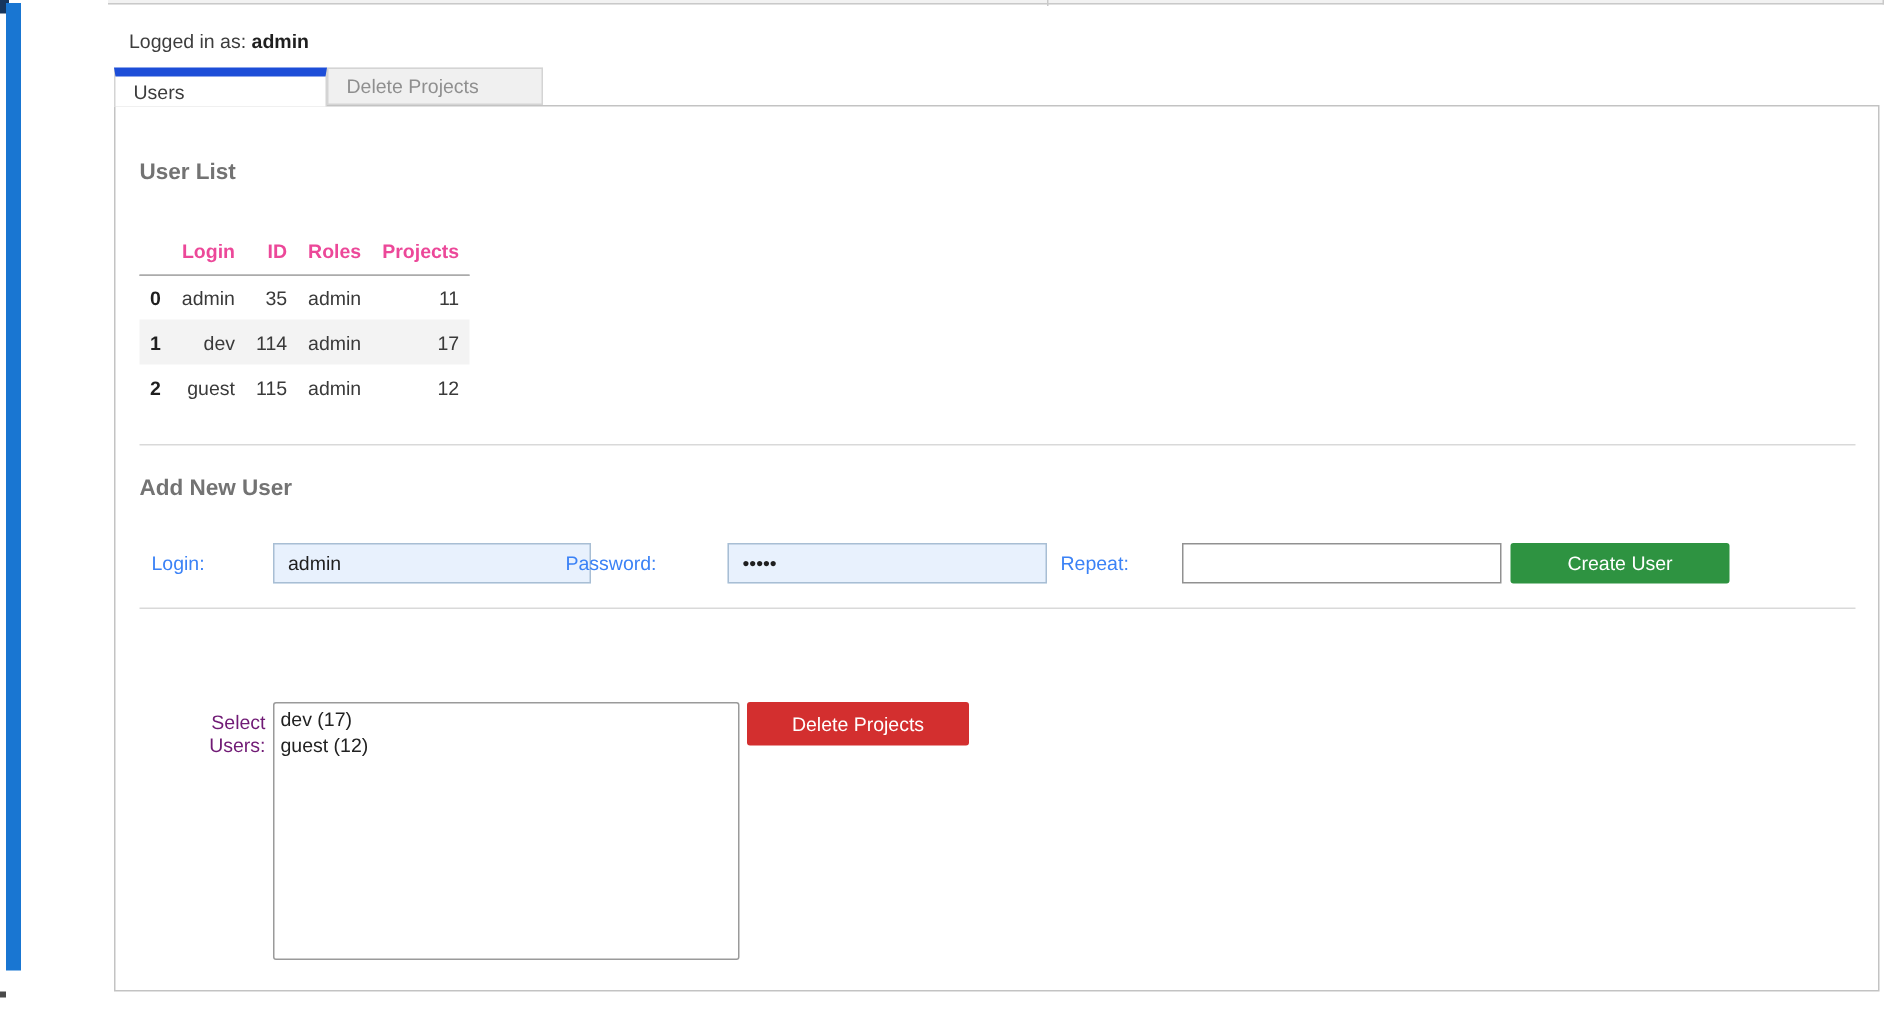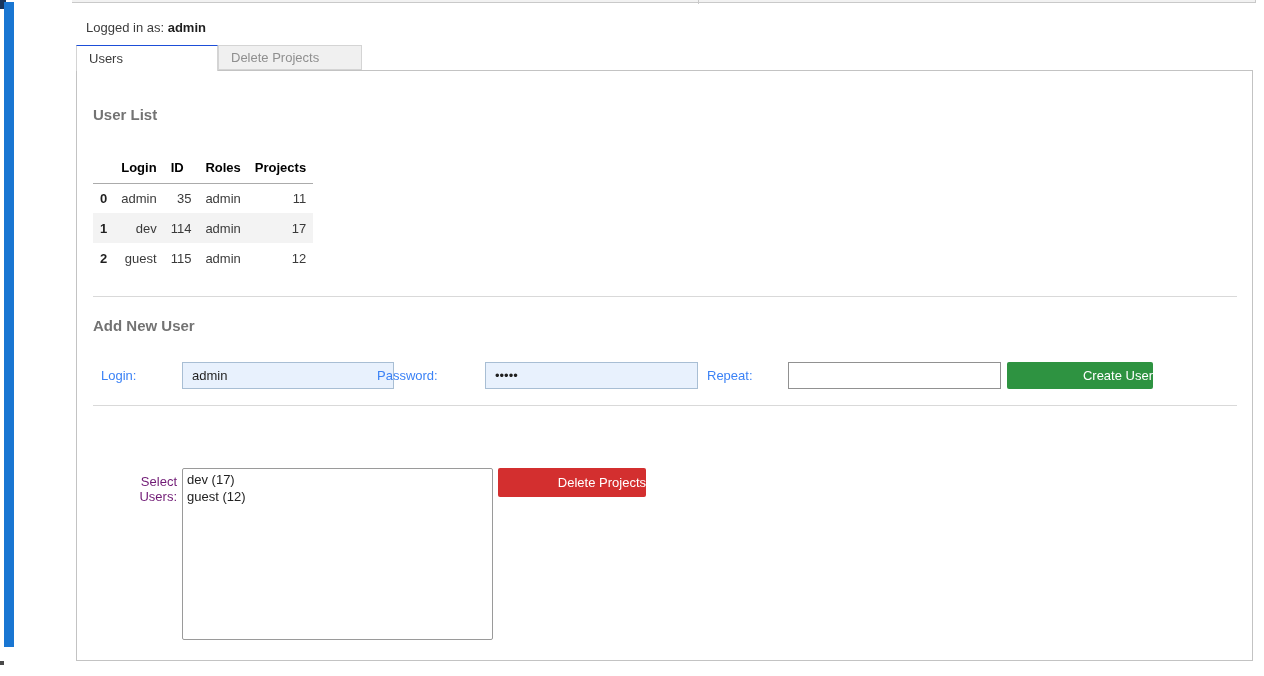--- a/index.html
+++ b/index.html
@@ -17,52 +17,52 @@
   .blue-bar { left:4px; top:2px; width:10px; height:645px; background:#1976d2; }
   .bottom-tick { left:0; top:661px; width:4px; height:4px; background:#4a4a4a; }
 
   .logged-in { left:86px; top:20px; font-size:13px; color:#3d3d3d; }
   .logged-in b { color:#1f1f1f; }
 
   
   .tabs { left:76px; top:45px; height:26px; display:flex; z-index:3; }
   .tab { height:25px; display:flex; align-items:center; padding:0 12px; font-size:13px; cursor:pointer; }
   .tab.active { width:142px; background:#ffffff; color:#3c3c3c;
-                border-top:1px solid #1d4ed8; border-left:1px solid #d4d4d4; border-right:1px solid #d4d4d4;
+                border-top:6px solid #1d4ed8; border-left:1px solid #d4d4d4; border-right:1px solid #d4d4d4;
                 height:26px; position:relative; z-index:4; }
   .tab.inactive { width:144px; background:#f0f0f0; color:#8f8f8f;
                   border:1px solid #d4d4d4; }
 
   
   .panel { left:76px; top:70px; width:1177px; height:591px; background:#fff;
            border:1px solid #c3c3c3; z-index:1; }
 
   .section-title { position:absolute; left:16px; font-size:15px; font-weight:bold; color:#737373; }
   .divider { position:absolute; left:16px; width:1144px; height:1px; background:#d9d9d9; }
 
   
   .user-table { position:absolute; left:16px; top:82px; border-collapse:collapse;
                 font-size:13px; color:#3a3a3a; }
-  .user-table th { font-weight:bold; color:#000000; text-align:left; padding:0 7px; height:30px; white-space:nowrap; }
+  .user-table th { font-weight:bold; color:#ec4899; text-align:right; padding:0 7px; height:30px; white-space:nowrap; }
   .user-table td { text-align:right; padding:0 7px; height:30px; white-space:nowrap; }
   .user-table thead tr { border-bottom:1px solid #ababab; }
   .user-table tr.striped { background:#f3f3f3; }
   .user-table .idx { font-weight:bold; text-align:left; color:#1f1f1f; }
   .c0 { min-width:21px; } .c1 { min-width:49px; } .c2 { min-width:32px; }
   .c3 { min-width:47px; } .c4 { min-width:64px; }
 
   
   .form-label { position:absolute; top:297px; text-align:left; color:#3b82f6; }
   .txt-input { position:absolute; top:291px; height:27px; width:212px; font-size:13px;
                font-family:"Liberation Sans", sans-serif; padding:0 9px; color:#1f1f1f;
                border:1px solid #919191; background:#fff; outline:none; }
   .autofill { background:#e8f1fd; border:1px solid #a8bed4; }
 
   .btn { position:absolute; border:none; border-radius:2px; color:#ffffff; font-size:13px;
-         font-family:"Liberation Sans", sans-serif; cursor:pointer; text-align:right; }
+         font-family:"Liberation Sans", sans-serif; cursor:pointer; text-align:center; }
   .btn-create { left:930px; top:291px; width:146px; height:27px; background:#2e9341; }
   .btn-delete { left:421px; top:397px; width:148px; height:29px; background:#d32f2f; }
 
   
   .select-label { position:absolute; left:24px; top:403px; width:76px; text-align:right; color:#701a75; }
   .user-select { position:absolute; left:105px; top:397px; width:311px; height:172px;
                  border:1px solid #9a9a9a; background:#fff; font-size:13px;
                  font-family:"Liberation Sans", sans-serif; color:#222; outline:none; padding:2px 0; }
   .user-select option { padding:1px 4px; line-height:15px; }
 </style>

